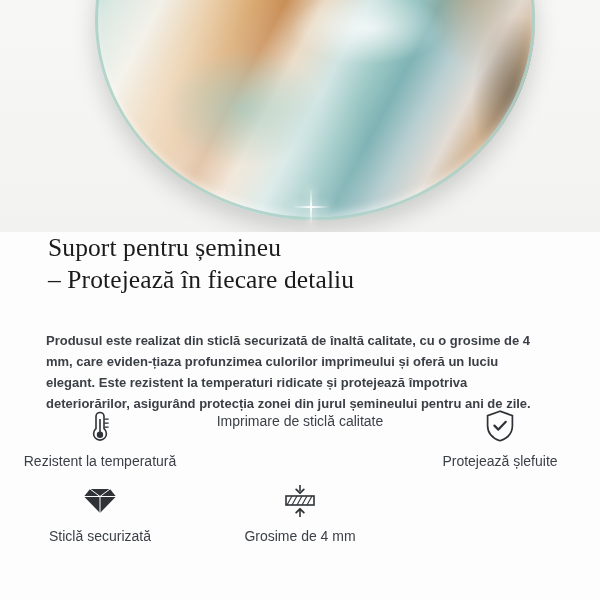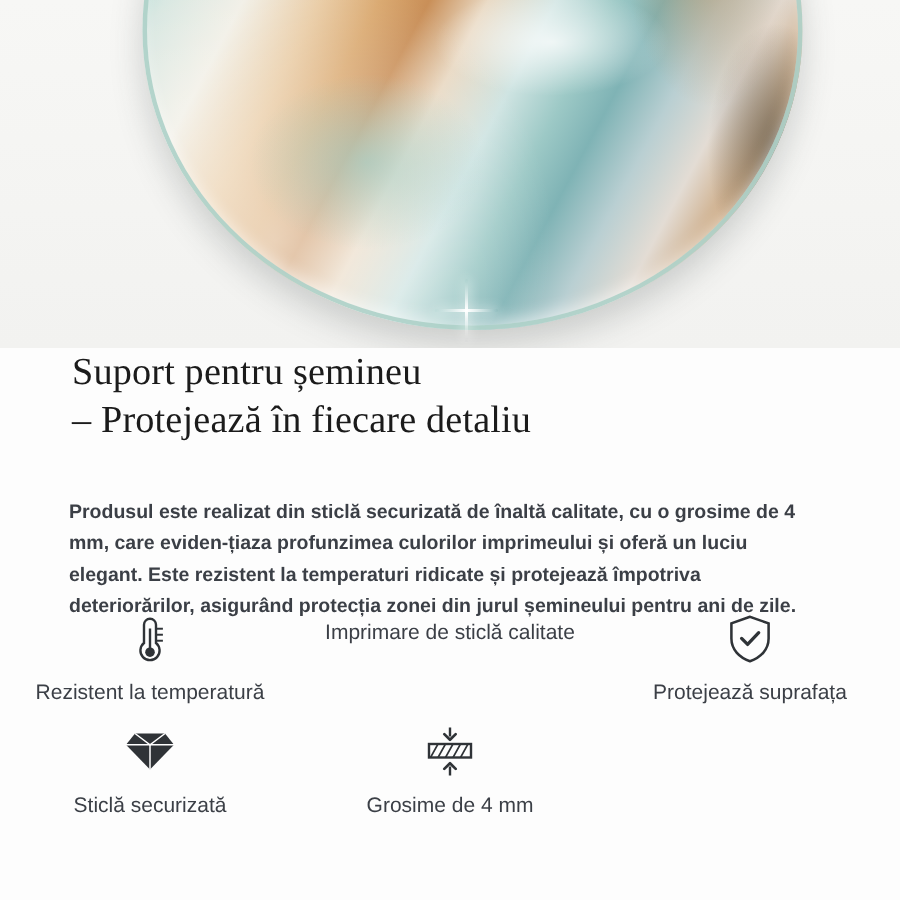--- a/index.html
+++ b/index.html
@@ -226,21 +226,21 @@
       <div class="feature-label">Imprimare de sticlă calitate</div>
     </div>
 
     <div class="feature">
       <div class="feature-icon">
         <svg width="32" height="34" viewBox="0 0 32 34">
           <path d="M16 2.2 3.6 6.6v10.1c0 7.3 5.2 12.6 12.4 15.1 7.2-2.5 12.4-7.8 12.4-15.1V6.6L16 2.2z" fill="none" stroke="#2f3337" stroke-width="1.7"></path>
           <path d="M10.4 16.6l4 4 7.4-7.8" fill="none" stroke="#2f3337" stroke-width="2.2" stroke-linecap="round" stroke-linejoin="round"></path>
         </svg>
       </div>
-      <div class="feature-label">Protejează suprafața</div>
+      <div class="feature-label">Protejează șlefuite</div>
     </div>
 
     <div class="feature">
       <div class="feature-icon">
         <svg width="34" height="30" viewBox="0 0 34 30">
           <path d="M7 3h20l6 7.5L17 27 1 10.5 7 3z" fill="#2f3337"></path>
           <path d="M7 3l10 7.5L27 3" fill="none" stroke="#ffffff" stroke-width="1"></path>
           <path d="M1 10.5h32" fill="none" stroke="#ffffff" stroke-width="1"></path>
           <path d="M17 10.5V27" fill="none" stroke="#ffffff" stroke-width="1"></path>
         </svg>

